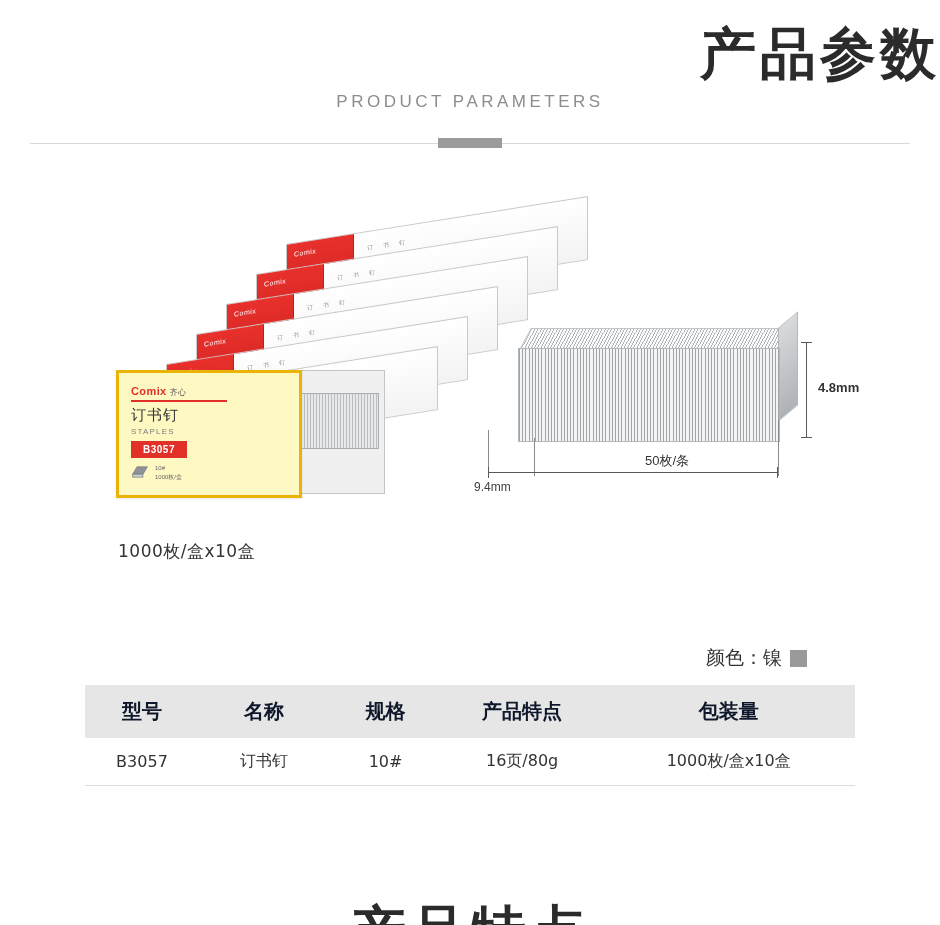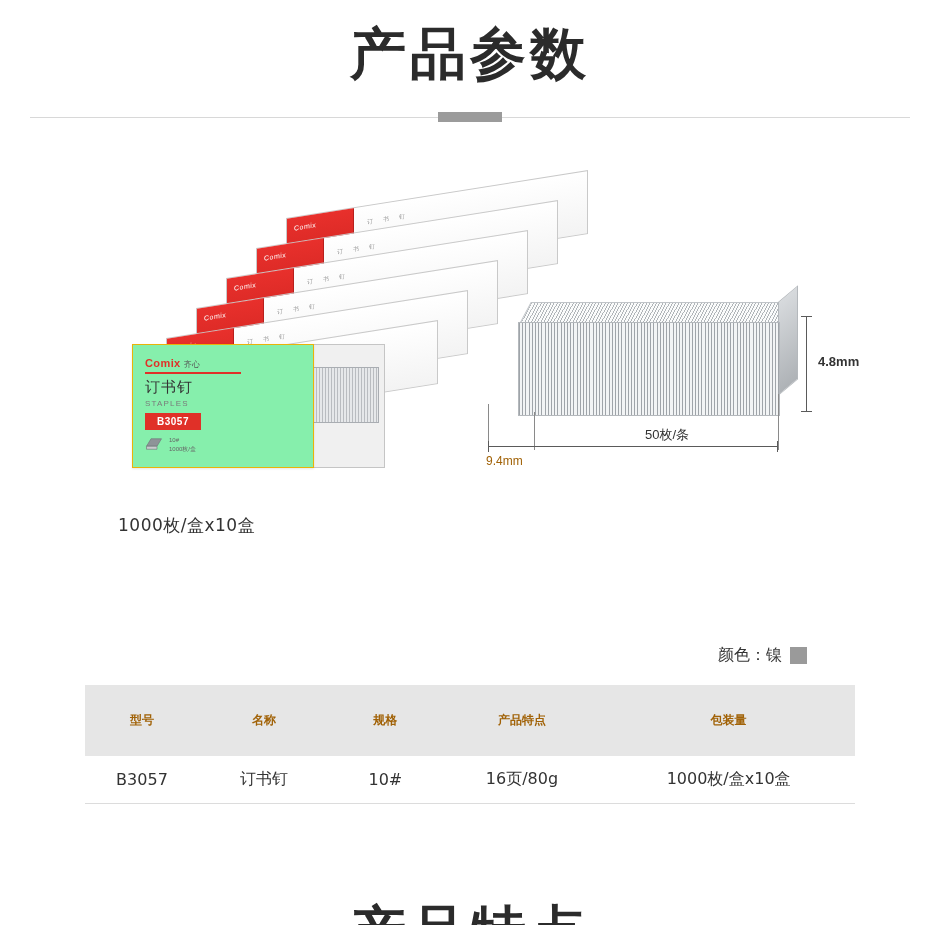--- a/index.html
+++ b/index.html
@@ -21,20 +21,21 @@
     text-align: center;
     padding-top: 22px;
   }
   .header .cn-title {
     font-family: "DejaVu Sans", sans-serif;
     font-size: 56px;
     font-weight: bold;
     letter-spacing: 4px;
     color: #2b2b2b;
     line-height: 1.15;
+    text-align: right;
   }
   .header .en-title {
     font-size: 17px;
     letter-spacing: 3.5px;
     color: #8d8d8d;
     margin-top: 6px;
     font-family: "Liberation Sans", sans-serif;
   }
   .divider-wrap {
     position: relative;
@@ -108,26 +109,26 @@
     top: 12px;
     font-size: 6px;
     color: #9a9a9a;
     letter-spacing: 10px;
     white-space: nowrap;
   }
 
   
   .front-box {
     position: absolute;
-    left: 24px;
+    left: 8px;
     top: 150px;
     width: 180px;
     height: 122px;
-    background: #86efac;
-    border: 1px solid #eab308;
+    background: #fef9c3;
+    border: 3px solid #eab308;
     box-shadow: 0 1px 2px rgba(0,0,0,0.10);
   }
   .front-box .brand {
     position: absolute;
     left: 12px;
     top: 12px;
     font-size: 11px;
     font-weight: bold;
     color: #e03028;
     letter-spacing: 0.4px;
@@ -316,24 +317,24 @@
   .dim-h2 {
     position: absolute;
     left: 18px;
     top: 152px;
     width: 46px;
     height: 1px;
     background: #5a5a5a;
   }
   .dim-h2-label {
     position: absolute;
-    left: 16px;
+    left: 4px;
     top: 160px;
     font-size: 12px;
-    color: #a16207;
+    color: #404040;
   }
   .leader-1 {
     position: absolute;
     left: 18px;
     top: 110px;
     width: 1px;
     height: 46px;
     background: #8a8a8a;
   }
   .leader-2 {
@@ -353,21 +354,21 @@
     background: #8a8a8a;
   }
 
   
   .color-row {
     position: absolute;
     right: 133px;
     top: 645px;
     display: flex;
     align-items: center;
-    font-size: 16px;
+    font-size: 19px;
     color: #333;
     font-family: "DejaVu Sans", sans-serif;
   }
   .color-swatch {
     width: 17px;
     height: 17px;
     background: #9a9a9a;
     margin-left: 8px;
     display: inline-block;
   }
@@ -376,24 +377,24 @@
   .spec-table {
     position: absolute;
     left: 85px;
     top: 685px;
     width: 770px;
     border-collapse: collapse;
     font-family: "DejaVu Sans", sans-serif;
   }
   .spec-table th {
     background: #e6e6e6;
-    font-size: 12px;
+    font-size: 20px;
     font-weight: bold;
-    color: #a16207;
-    padding: 27px 4px;
+    color: #0f172a;
+    padding: 13px 4px;
     text-align: center;
     border: none;
   }
   .spec-table td {
     font-size: 16px;
     color: #333;
     padding: 13px 4px;
     text-align: center;
     border-bottom: 1px solid #dcdcdc;
   }
@@ -410,20 +411,21 @@
     font-weight: bold;
     letter-spacing: 4px;
     color: #2b2b2b;
   }
 </style>
 </head>
 <body>
 
 <div class="header">
   <div class="cn-title">产品参数</div>
+  <div class="en-title">PRODUCT PARAMETERS</div>
 </div>
 
 <div class="divider-wrap">
   <div class="divider-line"></div>
   <div class="divider-block"></div>
 </div>
 
 <div class="product-area">
 
   <div class="box-stack">

